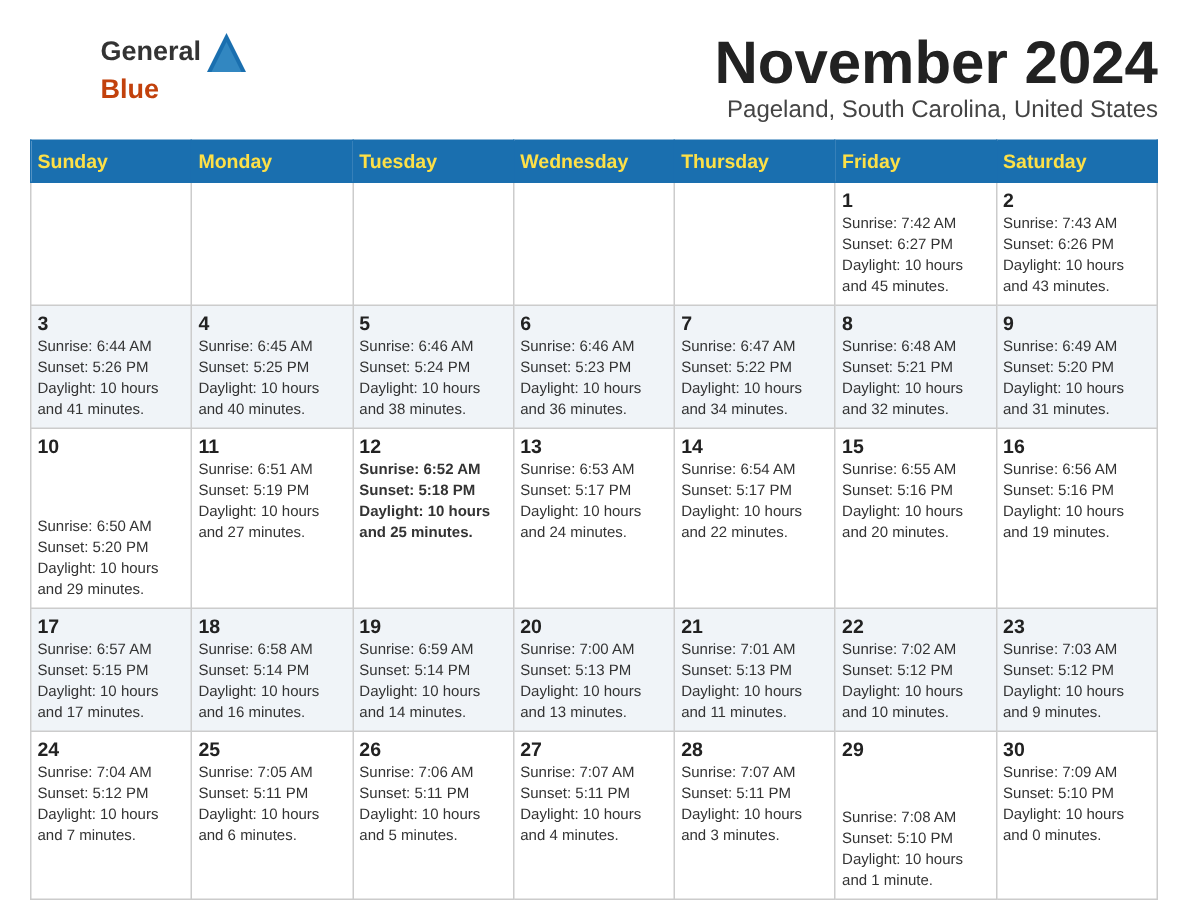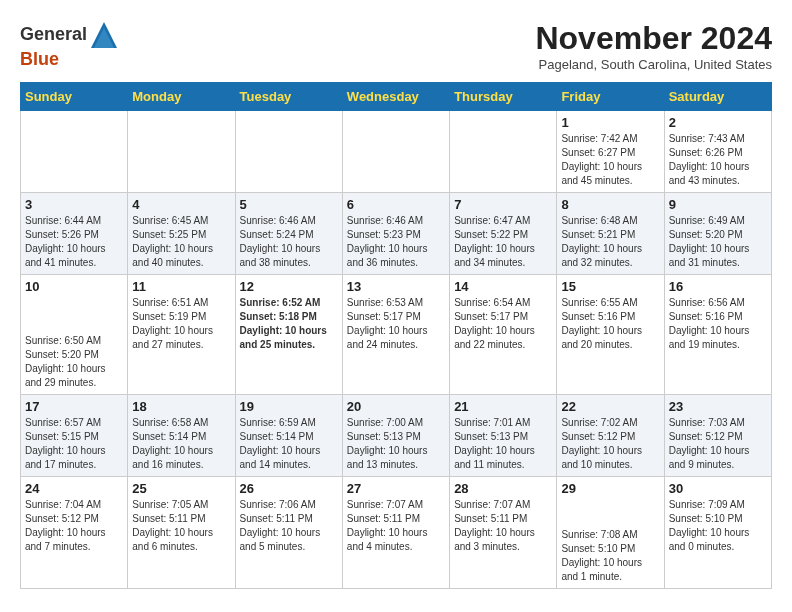--- a/index.html
+++ b/index.html
@@ -17,38 +17,39 @@
       margin-bottom: 10px;
     }
     .logo {
       display: flex;
       align-items: center;
     }
     .logo-text {
       font-size: 18px;
       font-weight: bold;
       line-height: 1.1;
+      margin-left: 47px;
     }
     .logo-text span.general { color: #333; }
     .logo-text span.blue { color: #c2410c; }
     .logo-icon {
       width: 30px;
       height: 30px;
       margin-left: 2px;
     }
     .title-area {
       text-align: right;
     }
     .main-title {
-      font-size: 32px;
+      font-size: 40px;
       font-weight: bold;
       color: #222;
     }
     .subtitle {
-      font-size: 13px;
+      font-size: 16px;
       color: #444;
     }
     .calendar {
       width: 100%;
       border-collapse: collapse;
       font-size: 11px;
     }
     .calendar th {
       background: #1a6faf;
       color: #fde047;

